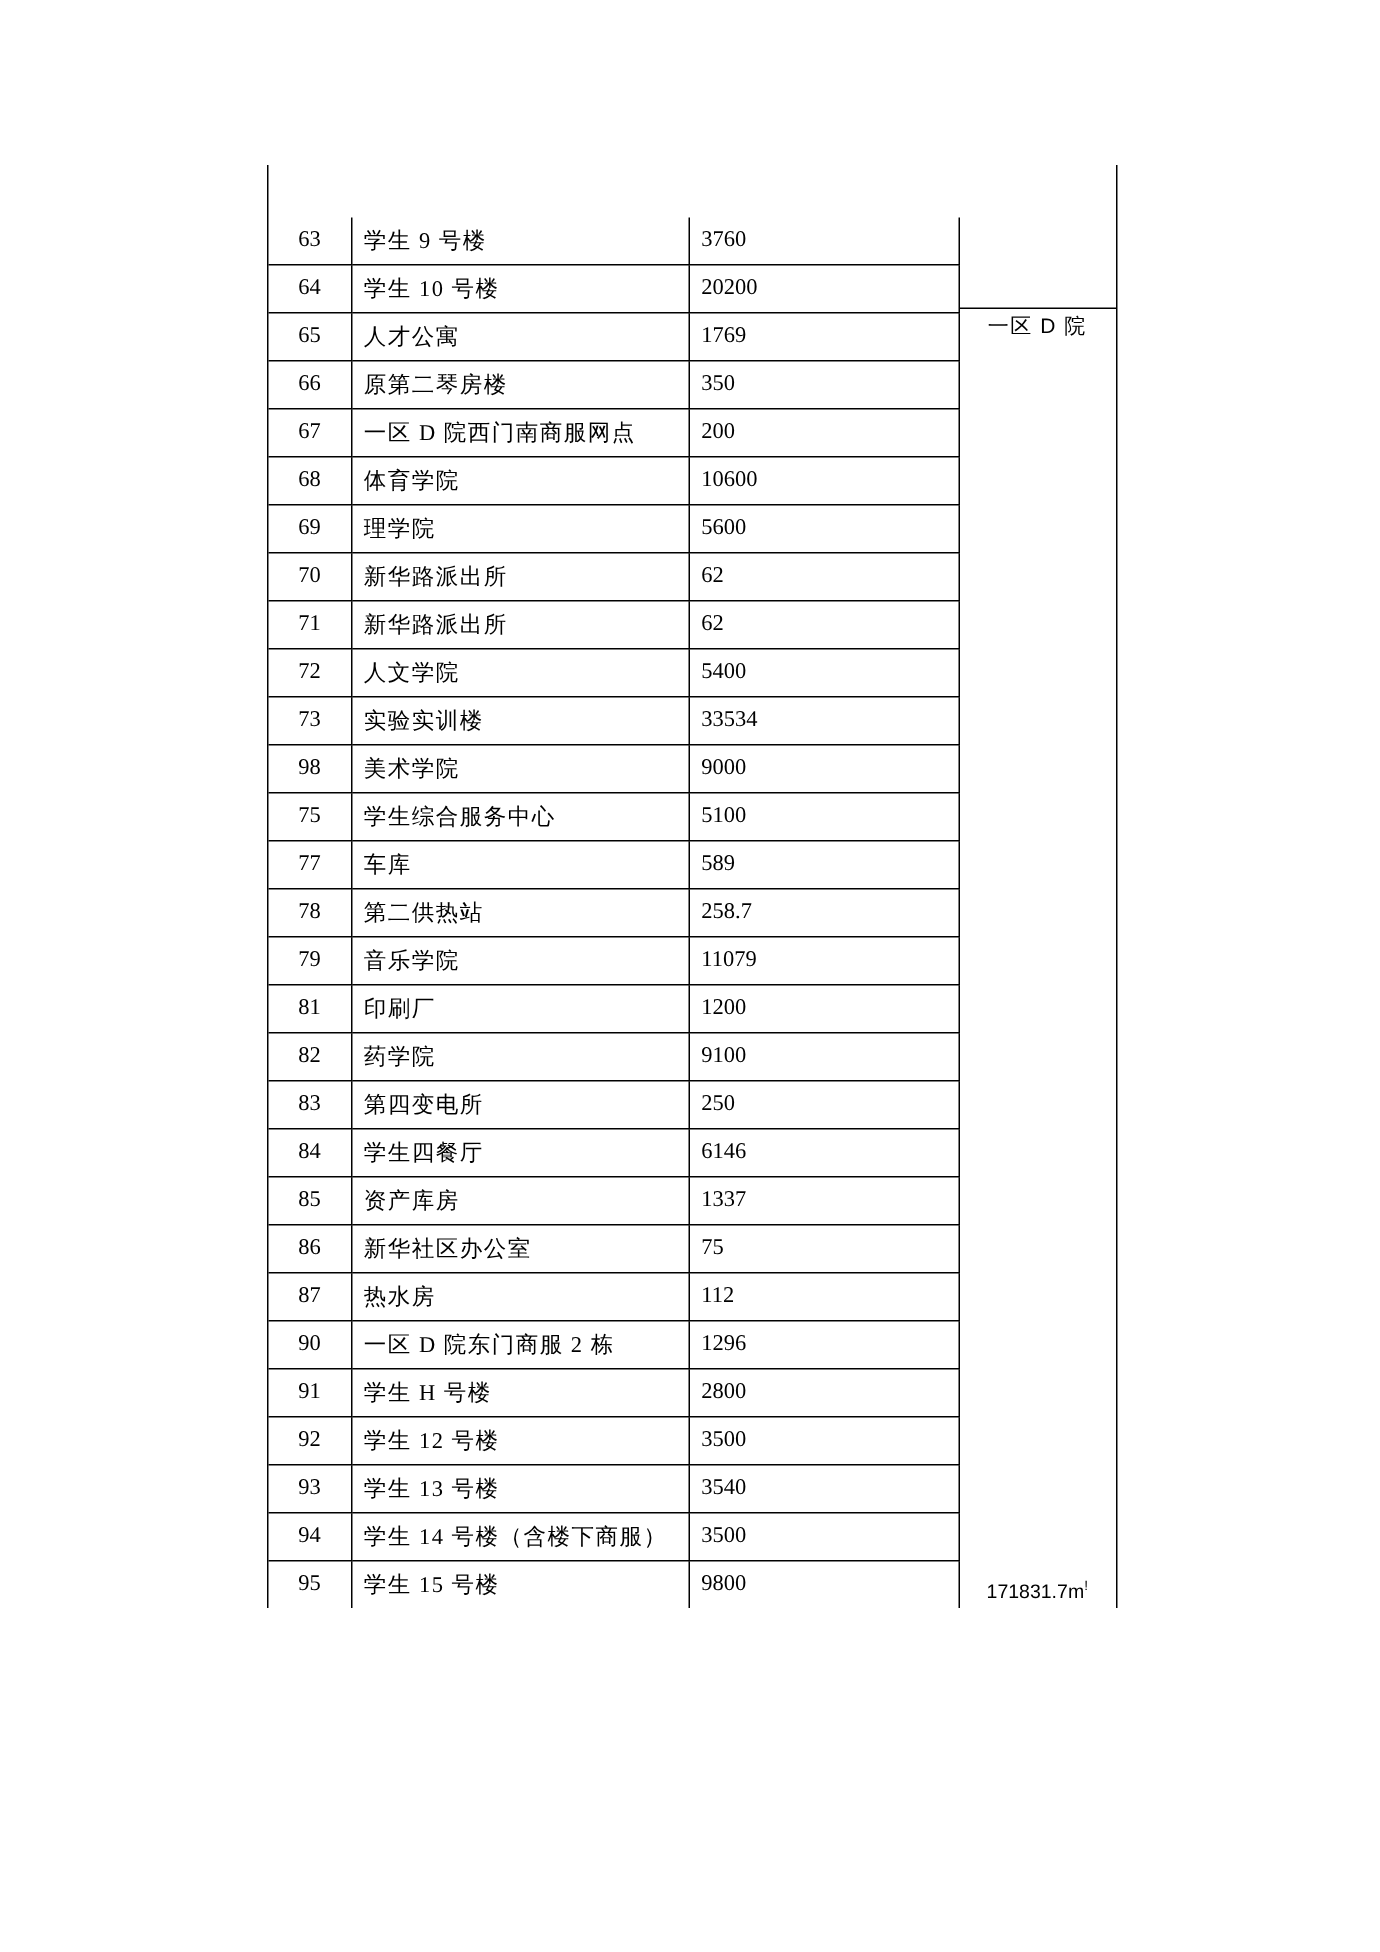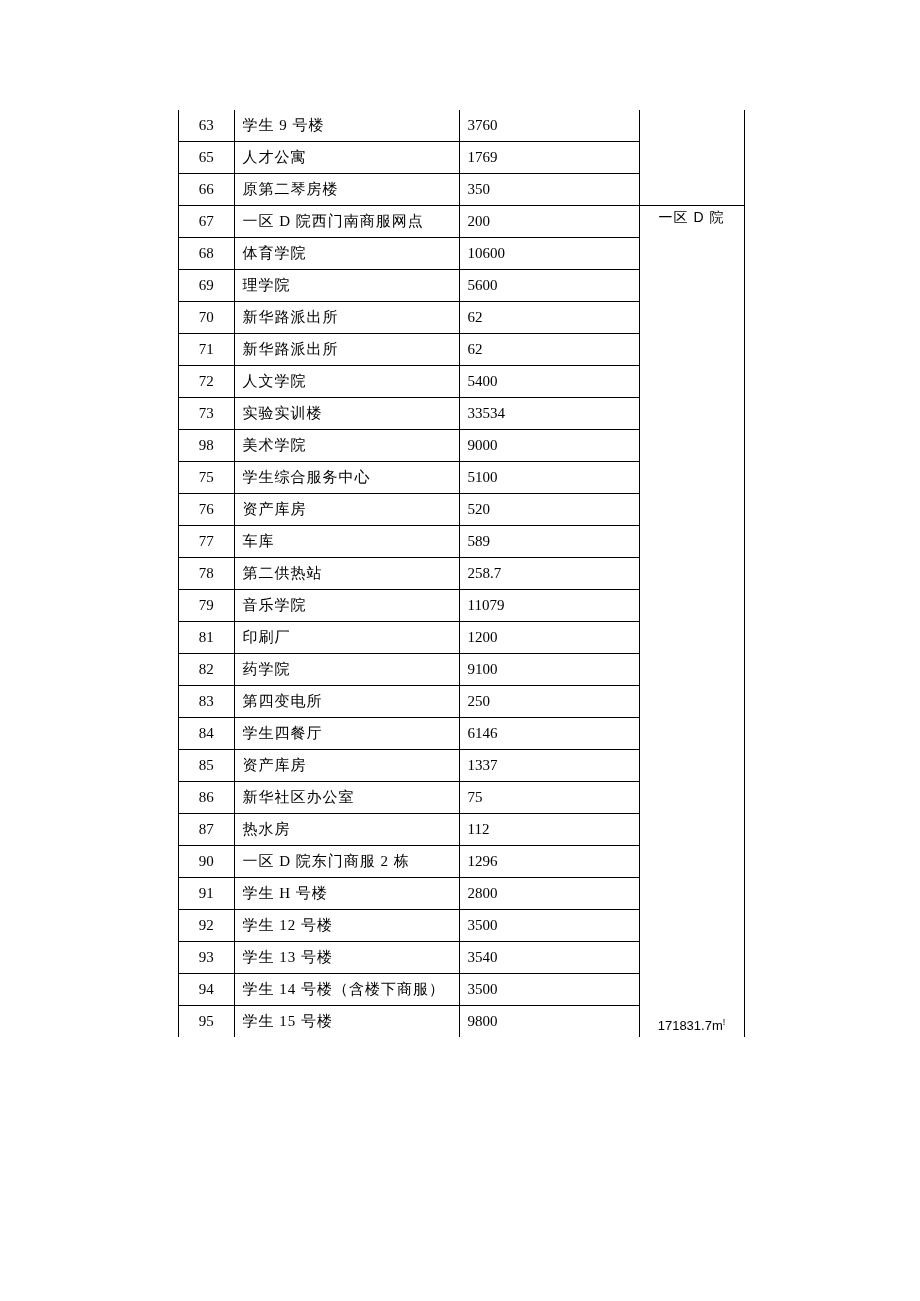--- a/index.html
+++ b/index.html
@@ -14,20 +14,21 @@
       font-size: 15px;
       color: #000;
     }
     .table-wrapper {
       display: flex;
       border-left: 1px solid #000;
     }
     .main-table {
       border-collapse: collapse;
       flex: 0 0 auto;
+      margin-top: 35px;
     }
     .main-table td {
       border-right: 1px solid #000;
       border-bottom: 1px solid #000;
       padding: 6px 8px;
       vertical-align: middle;
       height: 31px;
     }
     .main-table tr:first-child td {
       border-top: none;
@@ -85,20 +86,25 @@
 
 <div class="table-wrapper">
   <table class="main-table">
     <tbody>
         <tr>
           <td class="col-num">63</td>
           <td class="col-name">学生 9 号楼</td>
           <td class="col-value">3760</td>
         </tr>
         <tr>
+          <td class="col-num">64</td>
+          <td class="col-name">学生 10 号楼</td>
+          <td class="col-value">20200</td>
+        </tr>
+        <tr>
           <td class="col-num">65</td>
           <td class="col-name">人才公寓</td>
           <td class="col-value">1769</td>
         </tr>
         <tr>
           <td class="col-num">66</td>
           <td class="col-name">原第二琴房楼</td>
           <td class="col-value">350</td>
         </tr>
         <tr>
@@ -138,25 +144,20 @@
         </tr>
         <tr>
           <td class="col-num">98</td>
           <td class="col-name">美术学院</td>
           <td class="col-value">9000</td>
         </tr>
         <tr>
           <td class="col-num">75</td>
           <td class="col-name">学生综合服务中心</td>
           <td class="col-value">5100</td>
-        </tr>
-        <tr>
-          <td class="col-num">76</td>
-          <td class="col-name">资产库房</td>
-          <td class="col-value">520</td>
         </tr>
         <tr>
           <td class="col-num">77</td>
           <td class="col-name">车库</td>
           <td class="col-value">589</td>
         </tr>
         <tr>
           <td class="col-num">78</td>
           <td class="col-name">第二供热站</td>
           <td class="col-value">258.7</td>

